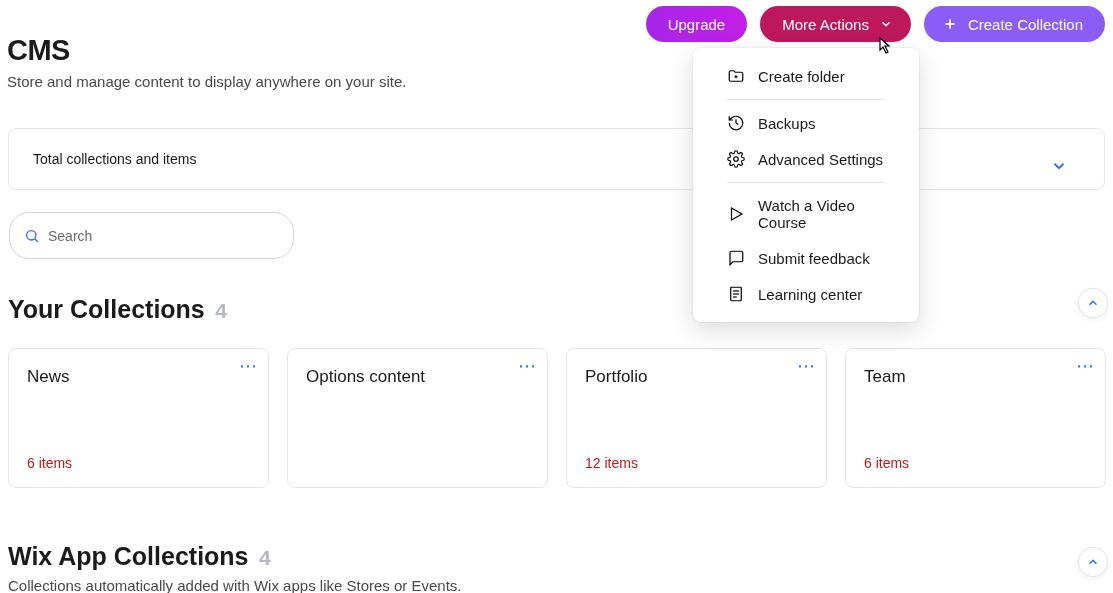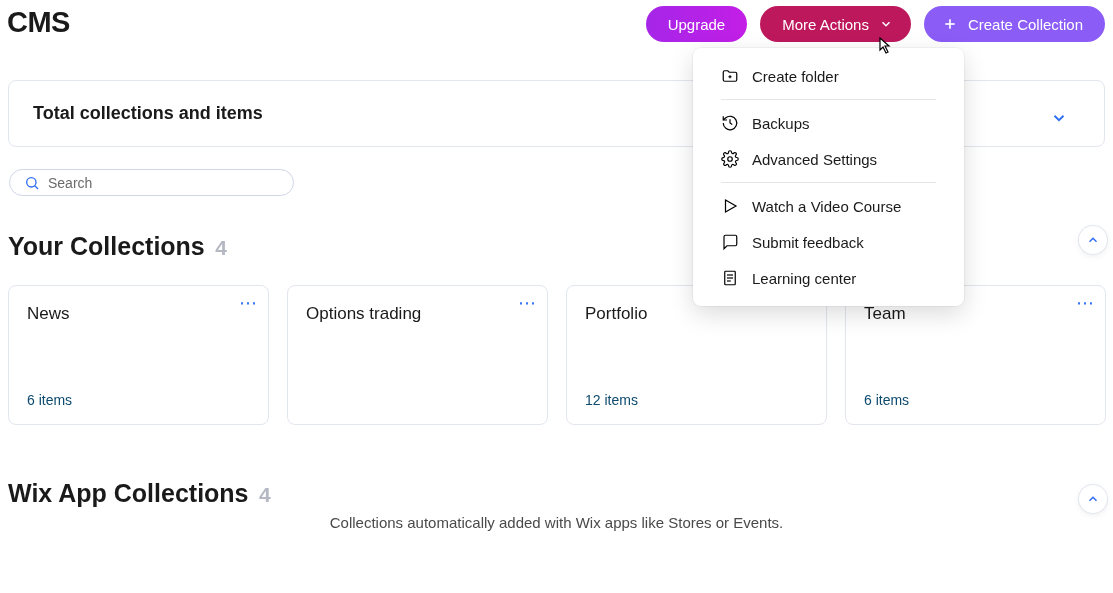--- a/index.html
+++ b/index.html
@@ -17,20 +17,21 @@
       justify-content: space-between;
       align-items: flex-start;
       padding: 6px 8px 0 7px;
     }
     .header-left { }
     .page-title {
       font-size: 29px;
       font-weight: 800;
       letter-spacing: -0.5px;
       color: #1a1a1a;
+      margin-top: 28px;
     }
     .page-subtitle {
       font-size: 15px;
       color: #4a4a4a;
       margin-top: 6px;
     }
     .header-buttons {
       display: flex;
       gap: 13px;
       align-items: center;
@@ -63,22 +64,22 @@
     .btn svg { display: block; }
 
     .info-banner {
       margin: 38px 8px 0 8px;
       border: 1px solid #e2e6ee;
       border-radius: 8px;
       padding: 22px 24px 22px 24px;
       position: relative;
     }
     .info-title {
-      font-size: 18px;
-      font-weight: 700;
+      font-size: 14px;
+      font-weight: 400;
       color: #1a1a1a;
     }
     .info-text {
       font-size: 15px;
       color: #333;
       margin-top: 12px;
     }
     .info-link {
       color: #9a27e5;
       cursor: pointer;
@@ -89,21 +90,21 @@
       top: 28px;
     }
 
     .search-wrap {
       margin: 22px 0 0 9px;
     }
     .search-box {
       display: inline-flex;
       align-items: center;
       width: 285px;
-      height: 27px;
+      height: 47px;
       border: 1px solid #cfd6e6;
       border-radius: 20px;
       padding: 0 14px;
       background: #fff;
     }
     .search-box input {
       border: none;
       outline: none;
       font-size: 14px;
       margin-left: 8px;
@@ -126,21 +127,20 @@
     .section-count {
       font-size: 21px;
       font-weight: 600;
       color: #b5b8c2;
       margin-left: 6px;
     }
     .section-sub {
       font-size: 15px;
       color: #4a4a4a;
       margin-top: 6px;
-      text-align: center;
     }
     .collapse-btn {
       position: absolute;
       right: 6px;
       top: -6px;
       width: 28px;
       height: 28px;
       border-radius: 50%;
       background: #fff;
       box-shadow: 0 0 0 1px #e2e6ee, 0 2px 6px rgba(0,0,0,0.08);
@@ -168,43 +168,43 @@
       cursor: pointer;
       background: #fff;
     }
     .card-title {
       font-size: 17px;
       font-weight: 400;
       color: #1a1a1a;
     }
     .card-items {
       font-size: 14px;
-      color: #0c4a6e;
+      color: #b91c1c;
     }
     .card-more {
       position: absolute;
       top: 8px;
       right: 10px;
       color: #2e6ef5;
       font-size: 18px;
       letter-spacing: 1px;
       cursor: pointer;
       line-height: 1;
     }
 
     
     .dropdown {
       position: absolute;
       top: 48px;
       left: 693px;
-      width: 271px;
+      width: 226px;
       background: #fff;
       border-radius: 8px;
       box-shadow: 0 8px 24px rgba(0,0,0,0.14), 0 0 0 1px rgba(0,0,0,0.04);
-      padding: 10px 6px;
+      padding: 10px 12px;
       z-index: 100;
     }
     .dropdown-item {
       display: flex;
       align-items: center;
       gap: 13px;
       padding: 9px 22px;
       font-size: 15px;
       color: #1a1a1a;
       cursor: pointer;
@@ -223,20 +223,21 @@
       z-index: 200;
       pointer-events: none;
     }
   </style>
 </head>
 <body>
 
 <div class="header">
   <div class="header-left">
     <div class="page-title">CMS</div>
+    <div class="page-subtitle">Store and manage content to display anywhere on your site.</div>
   </div>
   <div class="header-buttons">
     <button class="btn btn-upgrade">Upgrade</button>
     <button class="btn btn-more">
       <span>More Actions</span>
       <svg width="14" height="14" viewBox="0 0 24 24" fill="none" stroke="#fff" stroke-width="2.5">
           <polyline points="6 9 12 15 18 9"></polyline>
         </svg>
     </button>
     <button class="btn btn-create">
@@ -277,21 +278,21 @@
       </svg>
   </div>
 
   <div class="card-grid">
     <div class="card">
       <div class="card-title">News</div>
       <div class="card-items">6 items</div>
       <div class="card-more">⋯</div>
     </div>
     <div class="card">
-      <div class="card-title">Options trading</div>
+      <div class="card-title">Options content</div>
       <div class="card-more">⋯</div>
     </div>
     <div class="card">
       <div class="card-title">Portfolio</div>
       <div class="card-items">12 items</div>
       <div class="card-more">⋯</div>
     </div>
     <div class="card">
       <div class="card-title">Team</div>
       <div class="card-items">6 items</div>

